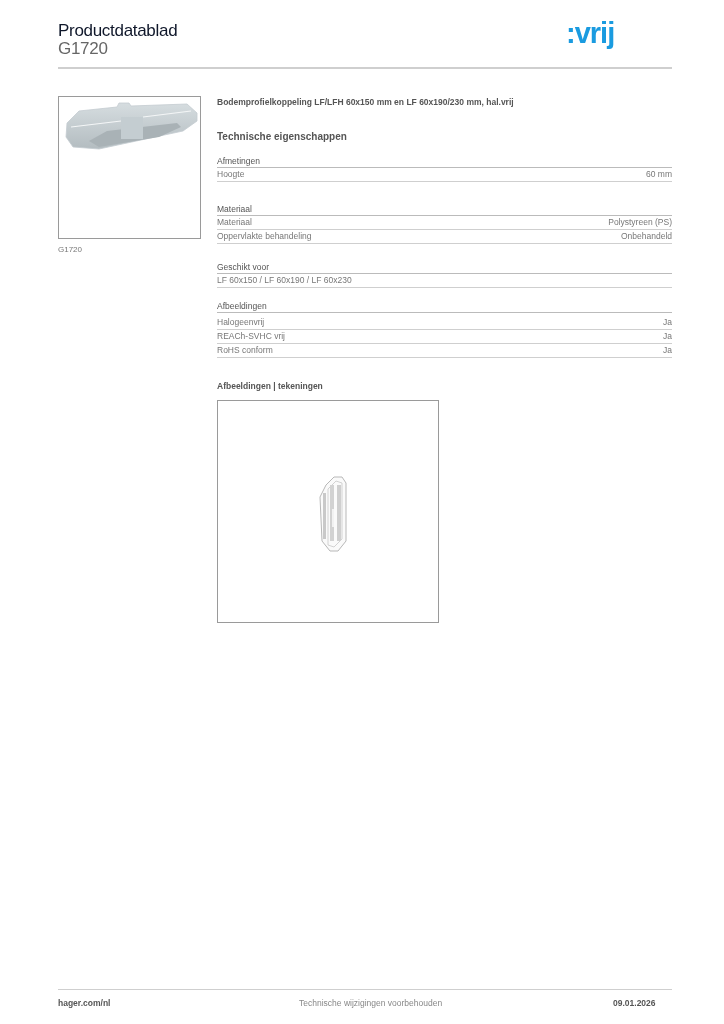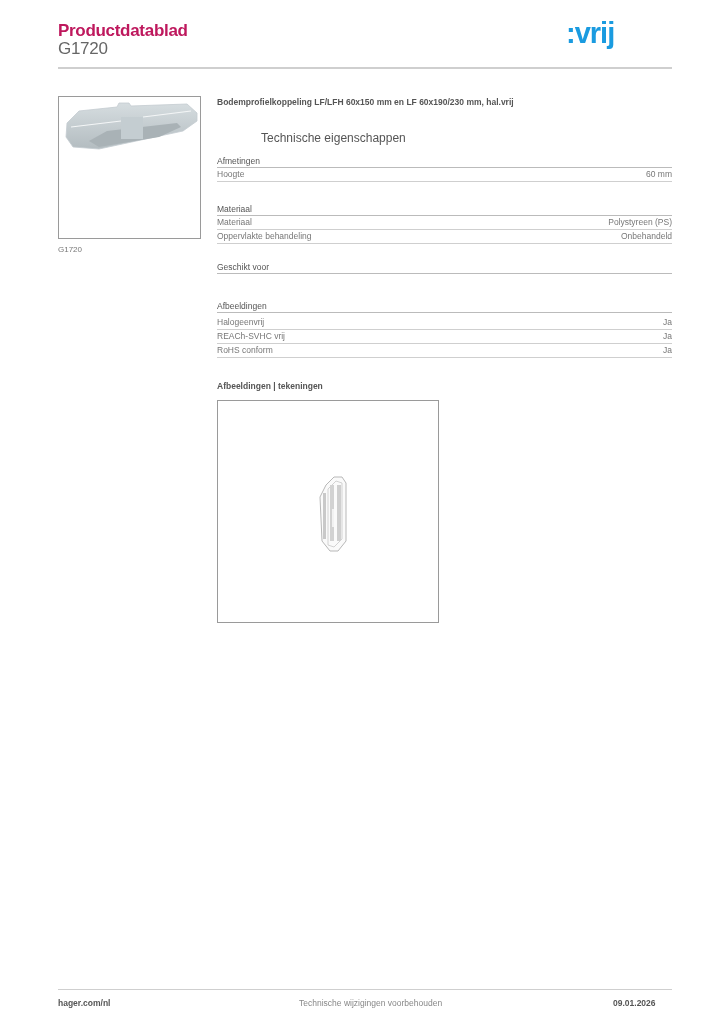--- a/index.html
+++ b/index.html
@@ -1,27 +1,27 @@
 <!DOCTYPE html>
 <html><head>
 <meta charset="utf-8">
 <style>
   * { margin:0; padding:0; box-sizing:border-box; }
   html, body { width:724px; height:1024px; background:#ffffff; overflow:hidden; }
   body { position:relative; font-family:"Liberation Sans", sans-serif; color:#555; }
 
-  .doc-title { position:absolute; left:58px; top:21px; font-size:17px; font-weight:bold; color:#be185d; letter-spacing:-0.3px; }
+  .doc-title { position:absolute; left:58px; top:21px; font-size:17px; font-weight:normal; color:#0f172a; letter-spacing:-0.3px; }
   .doc-sub { position:absolute; left:58px; top:39px; font-size:17px; color:#666; letter-spacing:-0.3px; }
   .logo { position:absolute; left:566px; top:17px; font-size:29px; font-weight:bold; color:#1a9be0; letter-spacing:-1px; font-family:"Liberation Sans", sans-serif; }
   .header-rule { position:absolute; left:58px; top:67px; width:614px; height:2px; background:#cfcfcf; }
 
   .thumb { position:absolute; left:58px; top:96px; width:143px; height:143px; border:1px solid #9a9a9a; background:#fff; }
   .thumb-caption { position:absolute; left:58px; top:245px; font-size:8px; color:#777; }
   .prod-name { position:absolute; left:217px; top:97px; font-size:8.5px; font-weight:bold; color:#555; white-space:nowrap; }
-  .tech-head { position:absolute; left:217px; top:131px; font-size:12px; font-weight:normal; color:#555;margin-left:44px; }
+  .tech-head { position:absolute; left:217px; top:131px; font-size:10px; font-weight:bold; color:#555; }
 
   .section { position:absolute; left:217px; width:455px; }
   .section-title { font-size:8.5px; font-weight:normal; color:#555; height:13px; line-height:13px; border-bottom:1.5px solid #bbb; }
   .row { display:flex; justify-content:space-between; font-size:8.5px; color:#777; height:14px; line-height:13px; border-bottom:1.5px solid #cfcfcf; }
   .row span { white-space:nowrap; }
 
   .images-head { position:absolute; left:217px; top:381px; font-size:8.5px; font-weight:bold; color:#555; }
   .drawing { position:absolute; left:217px; top:400px; width:222px; height:223px; border:1px solid #9a9a9a; background:#fff; }
 
   .footer-rule { position:absolute; left:58px; top:989px; width:614px; height:1px; background:#cfcfcf; }
@@ -72,20 +72,24 @@
     <span>Polystyreen (PS)</span>
   </div>
   <div class="row">
     <span>Oppervlakte behandeling</span>
     <span>Onbehandeld</span>
   </div>
 </div>
 
 <div class="section" style="top:261px;">
   <div class="section-title">Geschikt voor</div>
+  <div class="row">
+    <span>LF 60x150 / LF 60x190 / LF 60x230</span>
+    <span></span>
+  </div>
 </div>
 
 <div class="section" style="top:300px;">
   <div class="section-title">Afbeeldingen</div>
   <div class="row" style="margin-top:3px;">
     <span>Halogeenvrij</span>
     <span>Ja</span>
   </div>
   <div class="row">
     <span>REACh-SVHC vrij</span>

